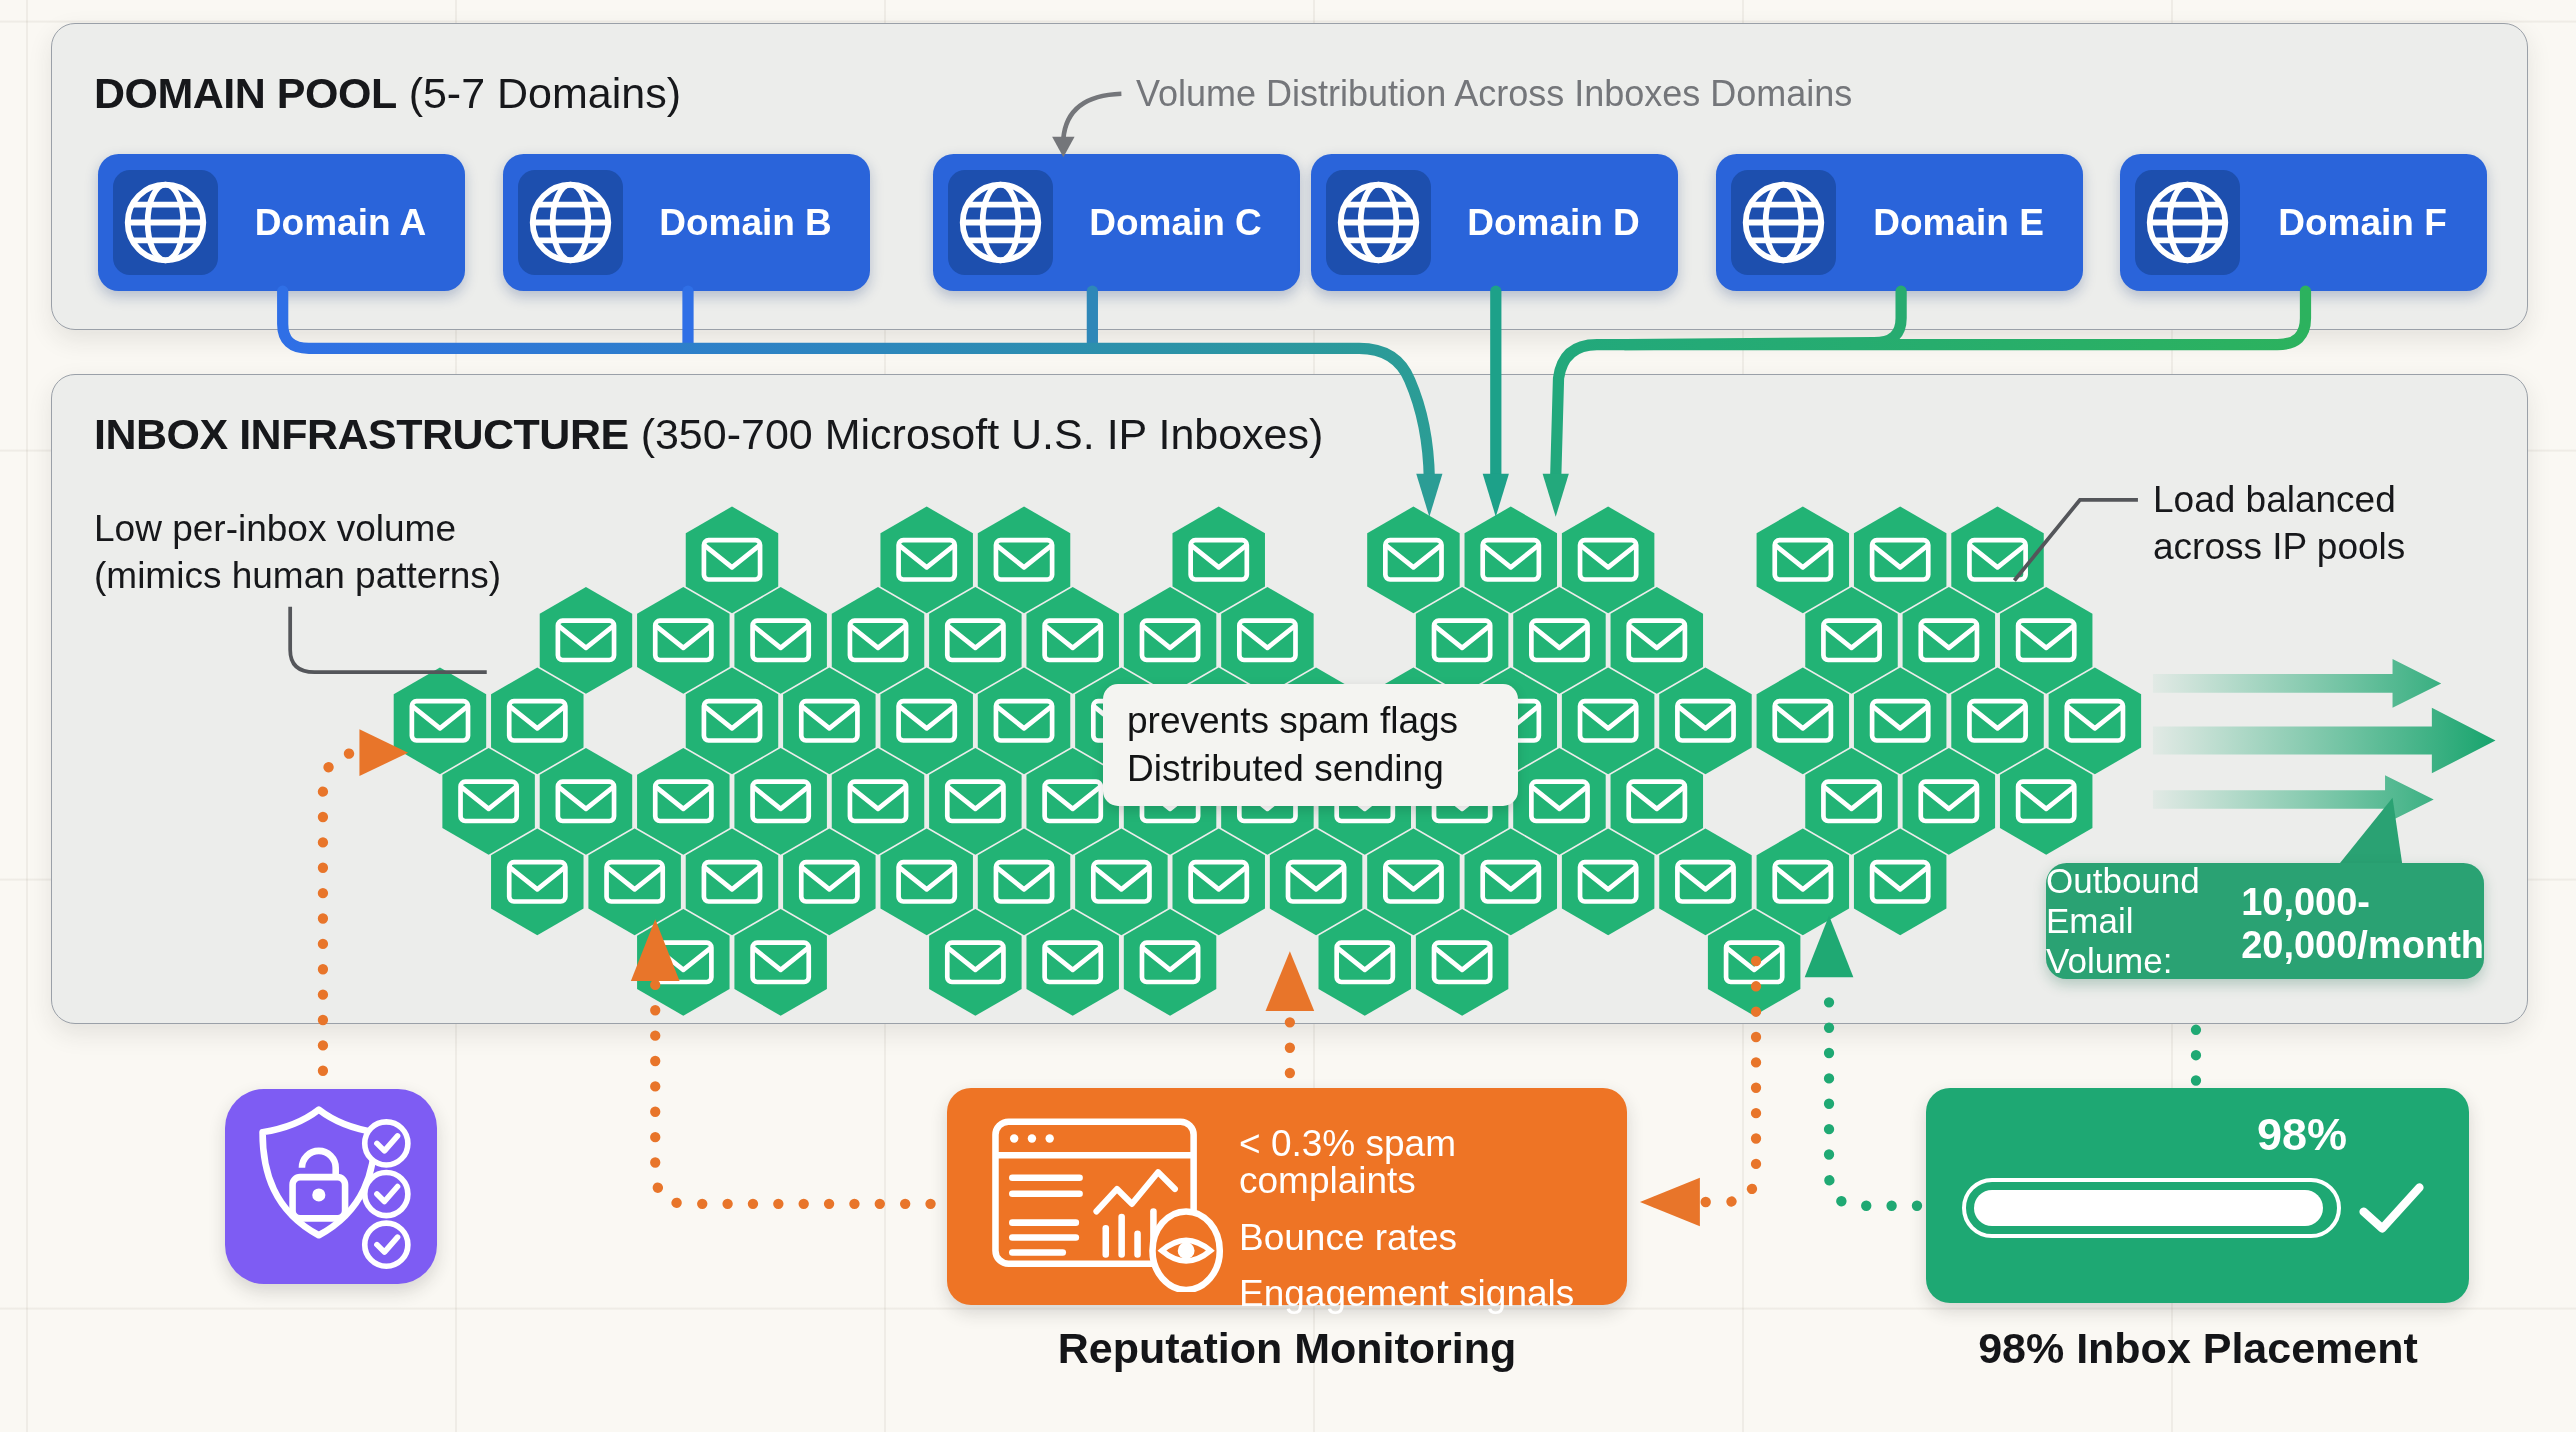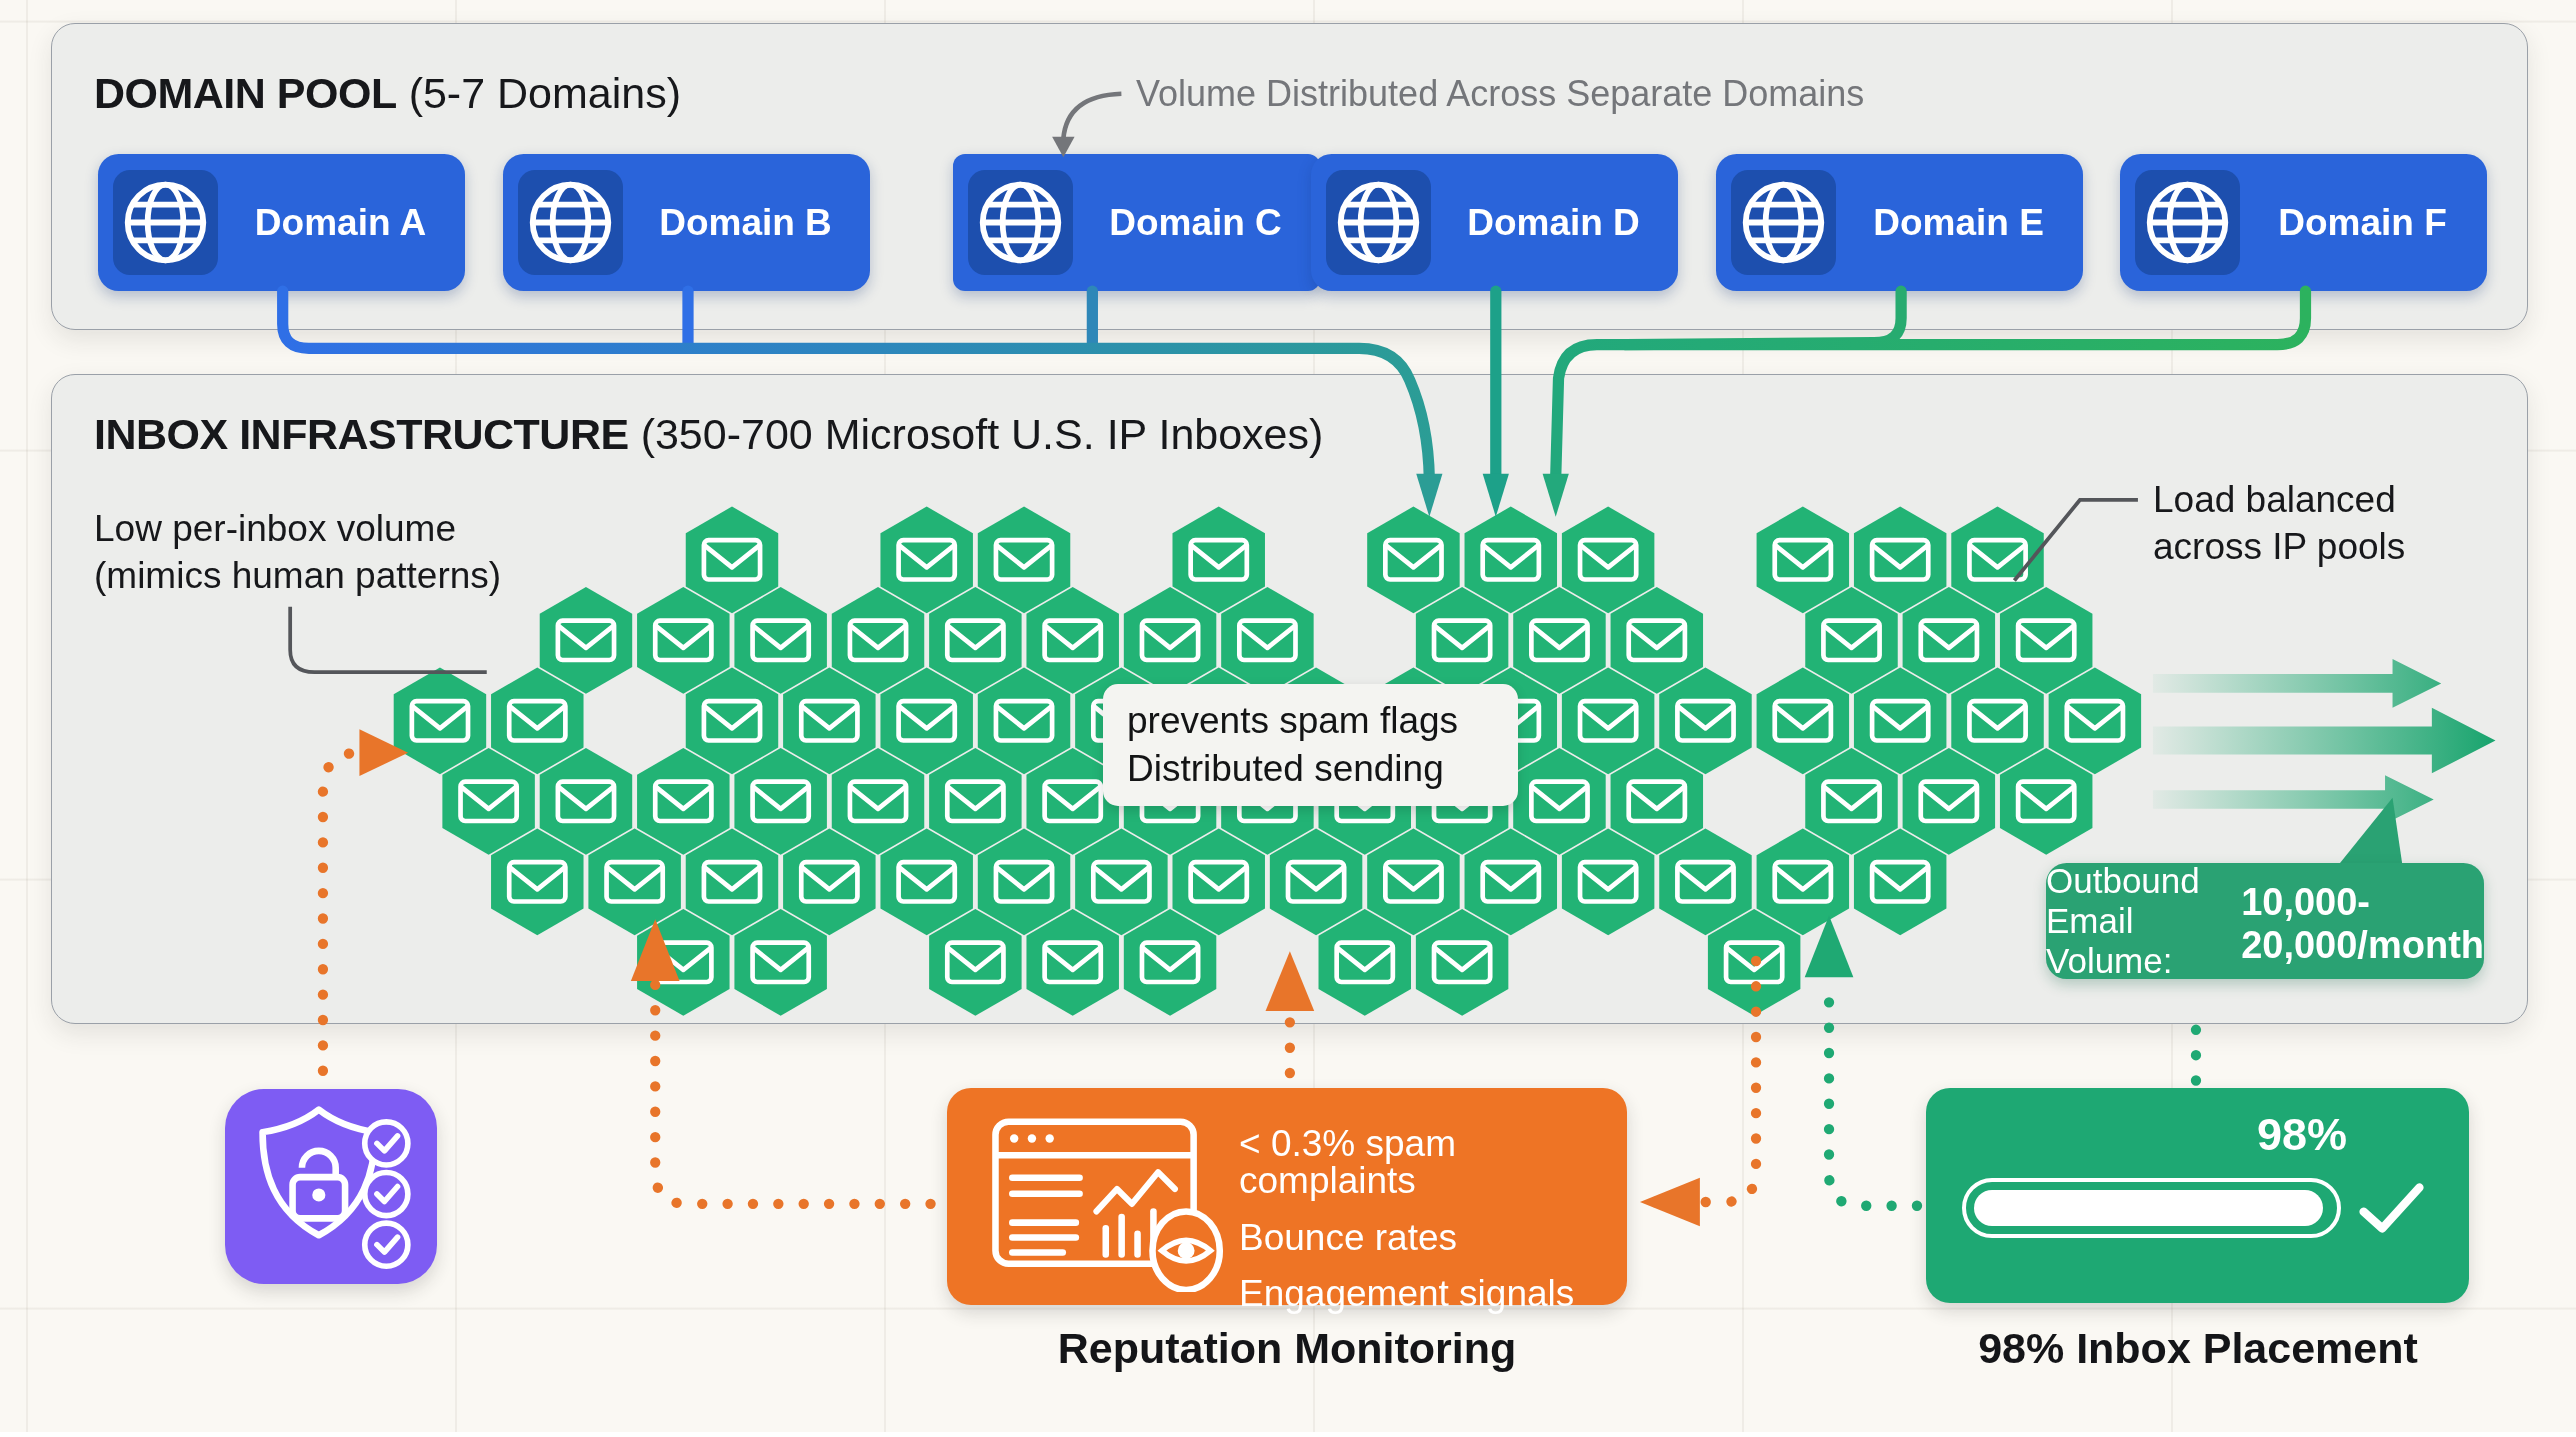--- a/index.html
+++ b/index.html
@@ -50,21 +50,21 @@
 
 <div id="stage">
 
   <div class="abs panel" style="left:51px;top:23.4px;width:2475px;height:305px;"></div>
 
   <div class="abs panel-title" style="left:94px;top:69px;">
     <span class="b">DOMAIN POOL</span>
     <span class="n">(5-7 Domains)</span>
   </div>
 
-  <div class="abs annotation" style="left:1136px;top:73px;">Volume Distributed Across Separate Domains</div>
+  <div class="abs annotation" style="left:1136px;top:73px;">Volume Distribution Across Inboxes Domains</div>
 
   <div class="abs domain-btn" style="left:98px;top:154px;">
     <div class="domain-ic">
       <svg width="105" height="105" viewBox="0 0 100 100" fill="none" stroke="#fff" stroke-width="5.5">
         <circle cx="50" cy="50" r="36"></circle>
           <ellipse cx="50" cy="50" rx="17" ry="36"></ellipse>
         <line x1="17" y1="33" x2="83" y2="33"></line>
           <line x1="14" y1="50" x2="86" y2="50"></line>
           <line x1="17" y1="67" x2="83" y2="67"></line>
       </svg>
@@ -76,21 +76,21 @@
       <svg width="105" height="105" viewBox="0 0 100 100" fill="none" stroke="#fff" stroke-width="5.5">
         <circle cx="50" cy="50" r="36"></circle>
           <ellipse cx="50" cy="50" rx="17" ry="36"></ellipse>
         <line x1="17" y1="33" x2="83" y2="33"></line>
           <line x1="14" y1="50" x2="86" y2="50"></line>
           <line x1="17" y1="67" x2="83" y2="67"></line>
       </svg>
     </div>
     <div class="domain-label">Domain B</div>
   </div>
-  <div class="abs domain-btn" style="left:953px;top:154px;border-radius:12px;">
+  <div class="abs domain-btn" style="left:933px;top:154px;">
     <div class="domain-ic">
       <svg width="105" height="105" viewBox="0 0 100 100" fill="none" stroke="#fff" stroke-width="5.5">
         <circle cx="50" cy="50" r="36"></circle>
           <ellipse cx="50" cy="50" rx="17" ry="36"></ellipse>
         <line x1="17" y1="33" x2="83" y2="33"></line>
           <line x1="14" y1="50" x2="86" y2="50"></line>
           <line x1="17" y1="67" x2="83" y2="67"></line>
       </svg>
     </div>
     <div class="domain-label">Domain C</div>

